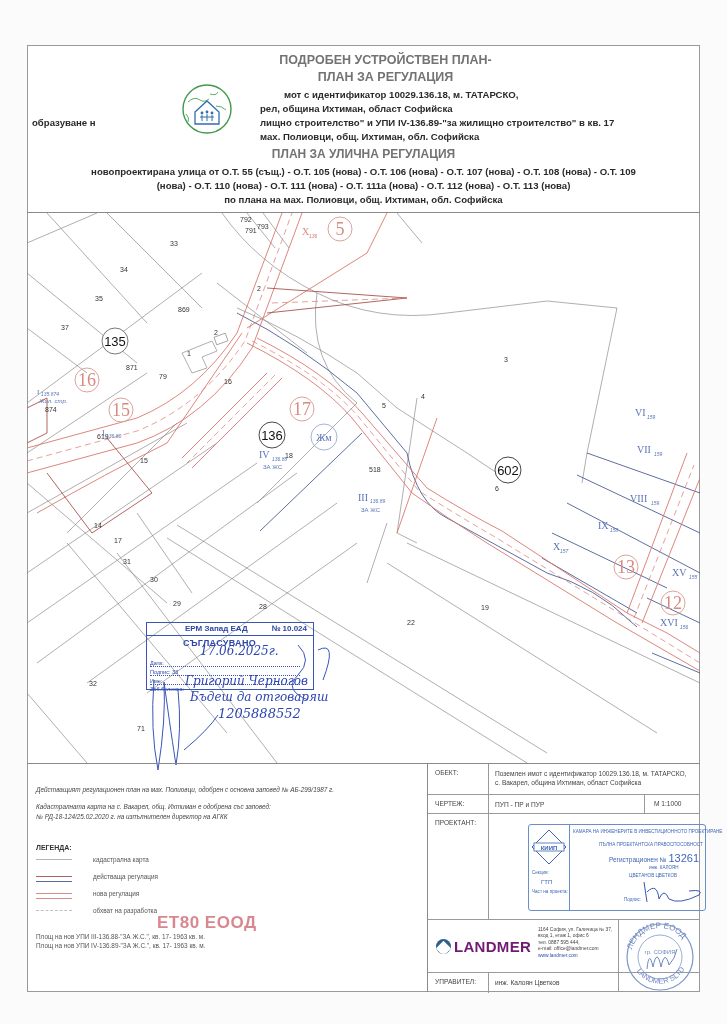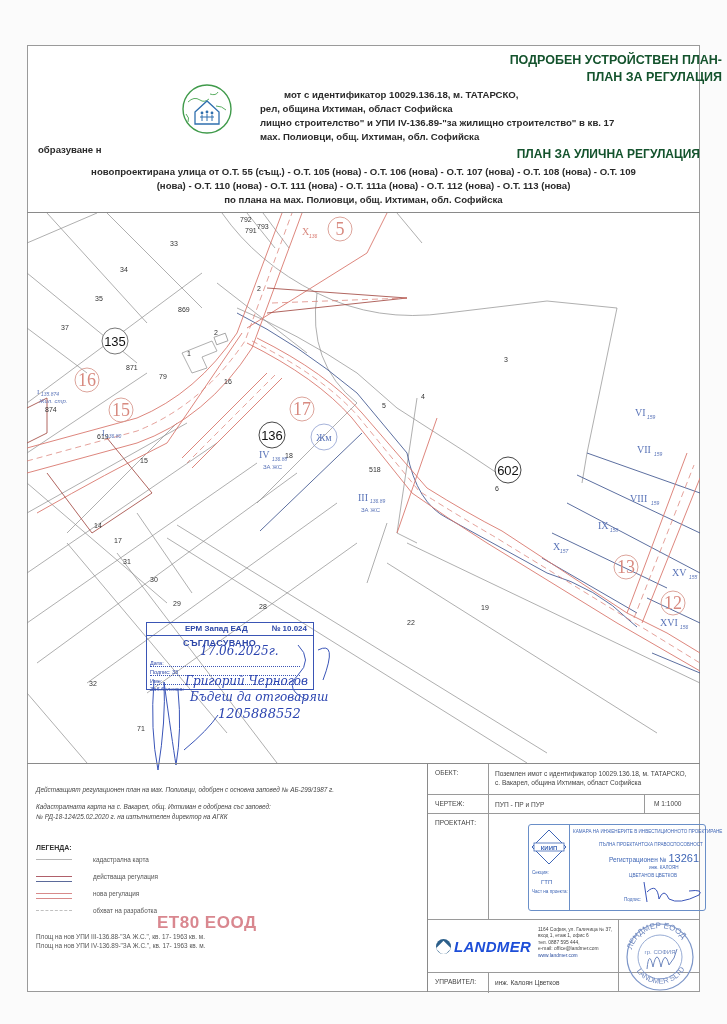--- a/index.html
+++ b/index.html
@@ -1,20 +1,20 @@
 <!DOCTYPE html>
 <html><head>
 <meta charset="utf-8">
 <style>
   html,body{margin:0;padding:0;background:#fafafa;}
   body{width:727px;height:1024px;position:relative;overflow:hidden;font-family:"Liberation Sans",sans-serif;color:#222;}
   .page{position:absolute;left:0;top:0;width:727px;height:1024px;background:#fbfbfb;}
   .frame{position:absolute;left:27px;top:45px;width:673px;height:947px;border:1px solid #9a9a9a;background:#fff;box-sizing:border-box;}
   .header{position:absolute;left:27px;top:45px;width:673px;height:168px;border-bottom:1px solid #8a8a8a;box-sizing:border-box;}
-  .h-title{position:absolute;width:100%;text-align:right;font-weight:bold;color:#14532d;}
+  .h-title{position:absolute;width:100%;text-align:center;font-weight:bold;color:#737373;}
   .h1a{top:8px;font-size:12.5px;left:22px;}
   .h1b{top:25px;font-size:12.5px;left:22px;}
   .h-line{position:absolute;font-size:9.6px;font-weight:bold;color:#2a2a2a;white-space:nowrap;}
   .h-sub{position:absolute;width:100%;text-align:center;font-size:9.6px;font-weight:bold;color:#2a2a2a;white-space:nowrap;}
   .h2{top:102px;font-size:12px;}
   .logo{position:absolute;left:153px;top:37px;width:54px;height:54px;}
   .map{position:absolute;left:27px;top:213px;width:673px;height:550px;overflow:hidden;}
   .map svg{position:absolute;left:0;top:0;}
   .lbl{font-family:"Liberation Sans",sans-serif;font-size:7px;fill:#333;}
   .lbl-big{font-family:"Liberation Sans",sans-serif;font-size:13px;fill:#111;}
@@ -41,21 +41,21 @@
   .tb .lab{position:absolute;left:7px;top:5px;}
   .tb .vcol{position:absolute;left:60px;top:0;height:100%;border-left:1px solid #9a9a9a;}
   .tb .val{position:absolute;left:67px;top:5px;line-height:9px;white-space:nowrap;}
   .tb .scale{position:absolute;right:0;top:0;height:100%;width:55px;border-left:1px solid #9a9a9a;}
   .tb .scale span{position:absolute;left:9px;top:5px;}
   .kamara{position:absolute;left:40px;top:10px;width:176px;height:85px;border:1px solid #6a8fc8;border-radius:3px;color:#3f66b6;font-size:4.6px;}
   .kamara .kl{position:absolute;left:0;top:0;width:40px;height:100%;border-right:1px solid #6a8fc8;}
   .kamara .kt{position:absolute;left:44px;white-space:nowrap;}
   .kamara .reg{position:absolute;right:6px;top:27px;font-size:6.5px;}
   .kamara .regn{font-size:11px;}
-  .landmer-logo{position:absolute;left:8px;top:18px;font-size:15px;font-weight:bold;color:#1d4ed8;letter-spacing:.3px;font-style:italic;}
+  .landmer-logo{position:absolute;left:8px;top:18px;font-size:15px;font-weight:bold;color:#701a75;letter-spacing:.3px;}
   .landmer-icon{display:inline-block;width:15px;height:15px;border-radius:50%;background:#2c5f8a;vertical-align:-2px;margin-right:3px;position:relative;overflow:hidden;}
   .landmer-icon:after{content:"";position:absolute;left:2px;top:4px;width:11px;height:11px;background:#fff;transform:rotate(45deg);}
   .addr{position:absolute;left:110px;top:7px;font-size:4.9px;line-height:6.4px;color:#444;white-space:nowrap;}
   .addr .web{color:#2c4fa0;}
   .seal{position:absolute;left:618px;top:919px;width:82px;height:73px;border-left:1px solid #9a9a9a;box-sizing:border-box;}
 </style>
 </head>
 <body>
 
 <div class="page">
@@ -66,21 +66,21 @@
     <div class="h-title h1b">ПЛАН ЗА РЕГУЛАЦИЯ</div>
     <svg class="logo" viewBox="0 0 54 54" width="54" height="54">
       <circle cx="27" cy="27" r="24" fill="none" stroke="#3f9a4a" stroke-width="1.4"></circle>
       <path d="M8 20 q6 -6 12 -2 q4 3 9 -1 M30 12 q6 2 8 -2 M36 24 q6 0 10 4 M6 32 q4 4 2 8" fill="none" stroke="#5aae62" stroke-width="1"></path>
       <path d="M15 30 L27 19 L39 30 L39 42 L15 42 Z" fill="none" stroke="#2f6fae" stroke-width="1.3"></path>
       <circle cx="22" cy="31" r="1.4" fill="#2f6fae"></circle>
         <circle cx="27" cy="30" r="1.4" fill="#2f6fae"></circle>
         <circle cx="32" cy="31" r="1.4" fill="#2f6fae"></circle>
       <path d="M22 33 v6 M27 32 v7 M32 33 v6 M20 35 h14" stroke="#2f6fae" stroke-width="1"></path>
     </svg>
-    <div class="h-line" style="left:11px;top:72px;margin-top:27px;">образуване н</div>
+    <div class="h-line" style="left:5px;top:72px;">образуване н</div>
     <div class="h-line" style="left:233px;top:44px;margin-left:24px;">мот с идентификатор 10029.136.18, м. ТАТАРСКО,</div>
     <div class="h-line" style="left:233px;top:58px;">рел, община Ихтиман, област Софийска</div>
     <div class="h-line" style="left:233px;top:72px;">лищно строителство" и УПИ IV-136.89-"за жилищно строителство" в кв. 17</div>
     <div class="h-line" style="left:233px;top:86px;">мах. Полиовци, общ. Ихтиман, обл. Софийска</div>
     <div class="h-title h2">ПЛАН ЗА УЛИЧНА РЕГУЛАЦИЯ</div>
     <div class="h-sub" style="top:121px;">новопроектирана улица от О.Т. 55 (същ.) - О.Т. 105 (нова) - О.Т. 106 (нова) - О.Т. 107 (нова) - О.Т. 108 (нова) - О.Т. 109</div>
     <div class="h-sub" style="top:135px;">(нова) - О.Т. 110 (нова) - О.Т. 111 (нова) - О.Т. 111а (нова) - О.Т. 112 (нова) - О.Т. 113 (нова)</div>
     <div class="h-sub" style="top:149px;">по плана на мах. Полиовци, общ. Ихтиман, обл. Софийска</div>
   </div>
 

